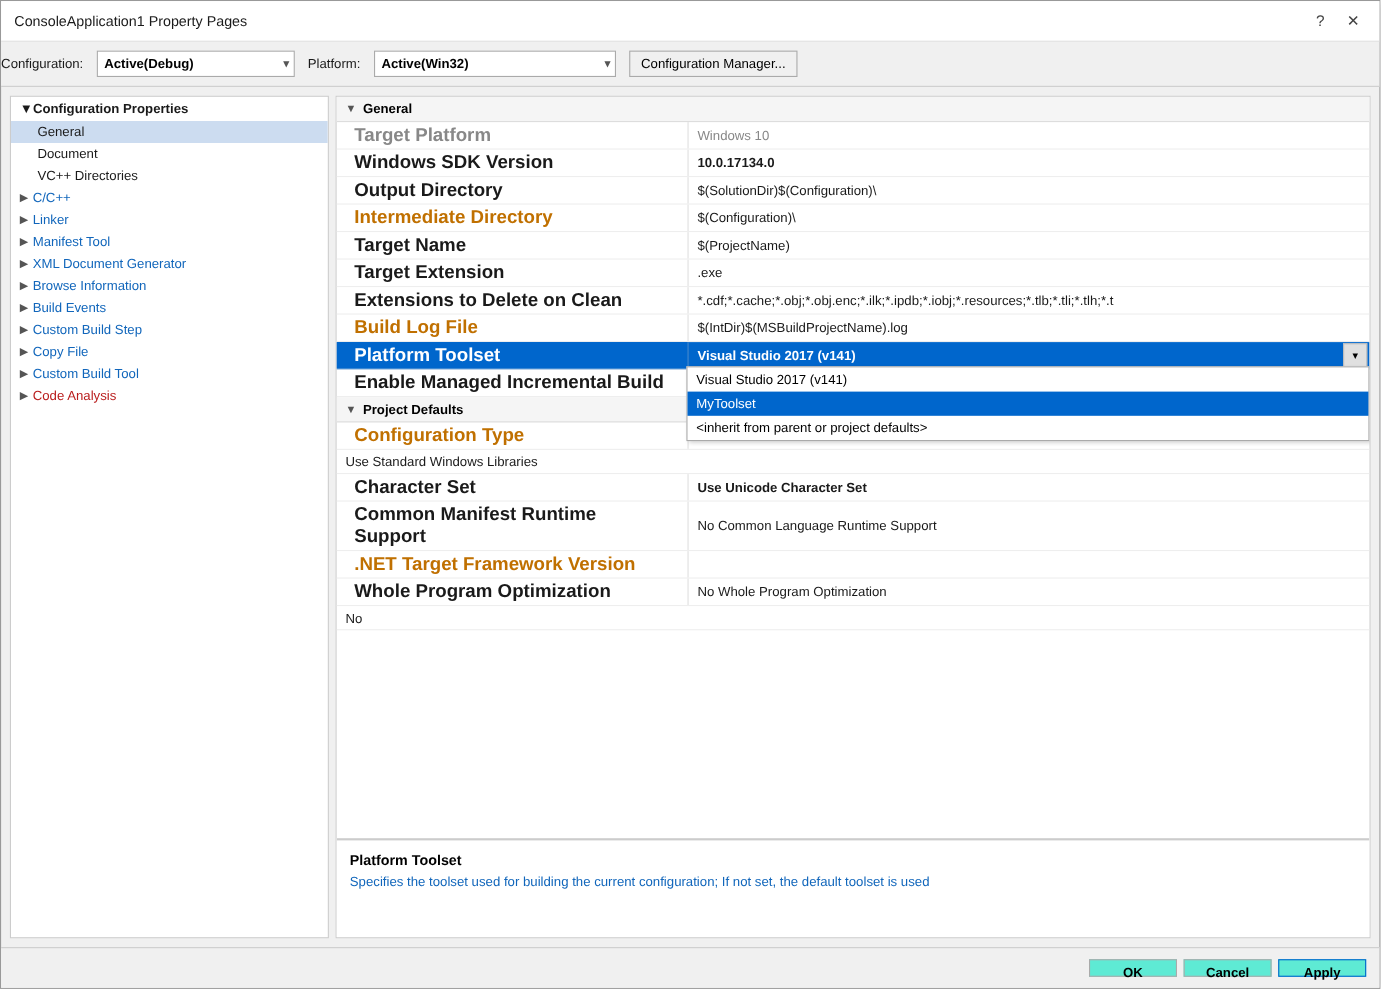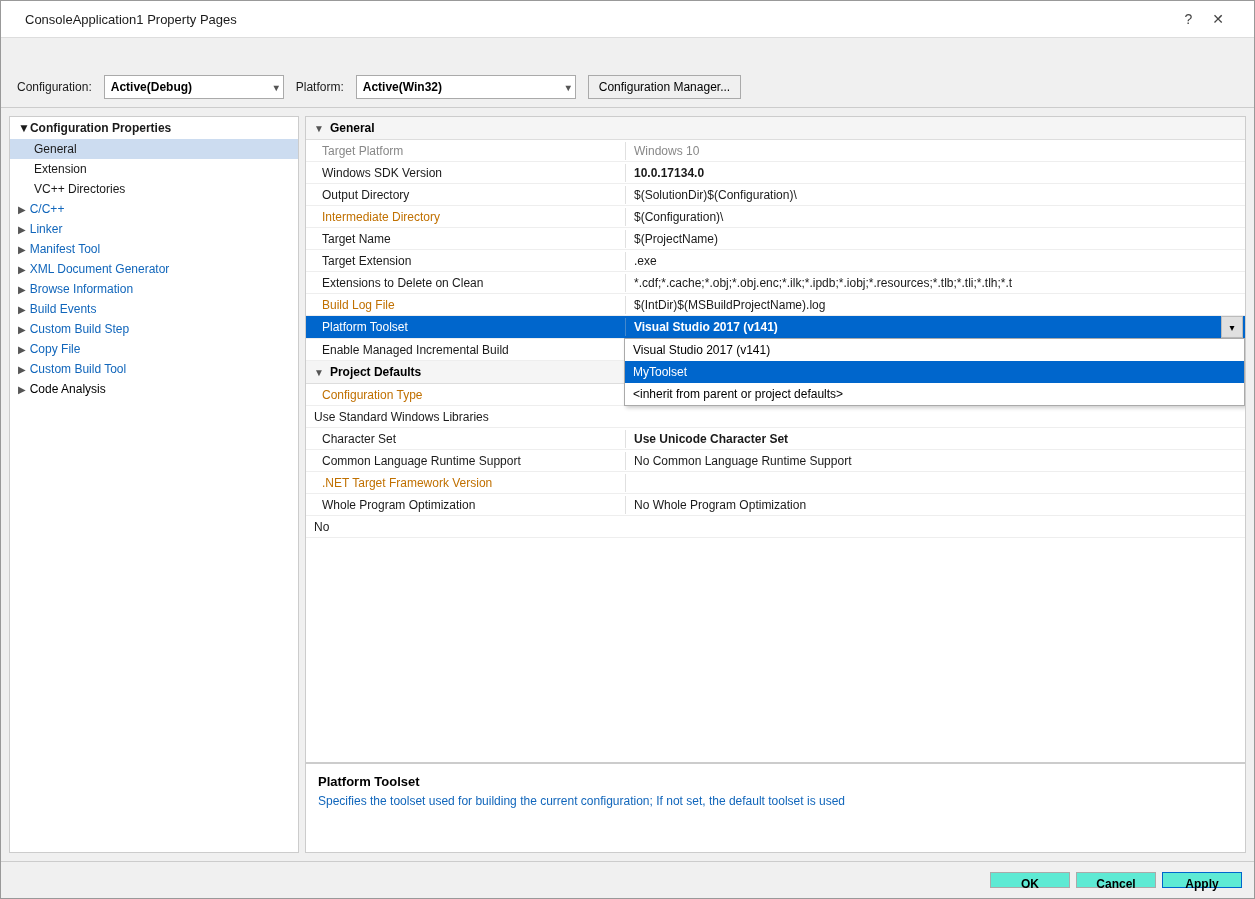--- a/index.html
+++ b/index.html
@@ -16,21 +16,21 @@
       width: 1255px;
       height: 899px;
       background: #f0f0f0;
       border: 1px solid #999;
       box-shadow: 2px 2px 8px rgba(0,0,0,0.3);
       display: flex;
       flex-direction: column;
     }
     .title-bar {
       background: #fff;
-      padding: 8px 24px;
+      padding: 8px 12px;
       display: flex;
       align-items: center;
       justify-content: space-between;
       border-bottom: 1px solid #ddd;
     }
     .title-bar-left {
       font-size: 13px;
       color: #1a1a1a;
     }
     .title-bar-right {
@@ -41,26 +41,25 @@
     .title-btn {
       background: none;
       border: none;
       cursor: pointer;
       font-size: 14px;
       color: #444;
       padding: 2px 6px;
     }
     .toolbar {
       background: #f0f0f0;
-      padding: 8px 16px;
+      padding: 8px 0;
       display: flex;
       align-items: center;
       gap: 12px;
       border-bottom: 1px solid #ccc;
-      margin-top: 29px;
     }
     .toolbar-label {
       font-size: 12px;
       color: #1a1a1a;
     }
     .dropdown {
       border: 1px solid #aaa;
       background: #fff;
       padding: 3px 20px 3px 6px;
       font-size: 12px;
@@ -153,22 +152,23 @@
       display: flex;
       align-items: center;
       border-bottom: 1px solid #eee;
       min-height: 22px;
     }
     .prop-name {
       width: 320px;
       min-width: 320px;
       padding: 2px 14px 2px 16px;
       color: #1a1a1a;
-      font-size: 12px;
+      font-size: 17px;
       border-right: 1px solid #e0e0e0;
+      font-weight: bold;
     }
     .prop-name.orange { color: #c07000; }
     .prop-value {
       padding: 2px 8px;
       font-size: 12px;
       color: #1a1a1a;
       flex: 1;
       overflow: hidden;
       text-overflow: ellipsis;
       white-space: nowrap;
@@ -284,21 +284,21 @@
       <div class="sidebar-section-header">
         <span class="arrow">▼</span>
         <span>Configuration Properties</span>
       </div>
 
       <div class="sidebar-item active-item">
         <span class="indent1">General</span>
       </div>
 
       <div class="sidebar-item">
-        <span class="indent1">Extension</span>
+        <span class="indent1">Document</span>
       </div>
 
       <div class="sidebar-item">
         <span class="indent1">VC++ Directories</span>
       </div>
 
       <div class="sidebar-item">
         <span class="arrow">▶</span>
         <span style="color:#1166bb">C/C++</span>
       </div>
@@ -338,21 +338,21 @@
         <span style="color:#1166bb">Copy File</span>
       </div>
 
       <div class="sidebar-item">
         <span class="arrow">▶</span>
         <span style="color:#1166bb">Custom Build Tool</span>
       </div>
 
       <div class="sidebar-item">
         <span class="arrow">▶</span>
-        <span style="color:#000000">Code Analysis</span>
+        <span style="color:#b91c1c">Code Analysis</span>
       </div>
     </div>
 
     <div class="right-panel">
       <div class="properties-area">
 
         <div class="section-header">
           <span class="collapse-arrow">▼</span>
           <span>General</span>
         </div>
@@ -429,21 +429,21 @@
         <div class="prop-row">
           <div class="prop-value">Use Standard Windows Libraries</div>
         </div>
 
         <div class="prop-row">
           <div class="prop-name">Character Set</div>
           <div class="prop-value bold">Use Unicode Character Set</div>
         </div>
 
         <div class="prop-row">
-          <div class="prop-name">Common Language Runtime Support</div>
+          <div class="prop-name">Common Manifest Runtime Support</div>
           <div class="prop-value">No Common Language Runtime Support</div>
         </div>
 
         <div class="prop-row">
           <div class="prop-name orange">.NET Target Framework Version</div>
           <div class="prop-value"></div>
         </div>
 
         <div class="prop-row">
           <div class="prop-name">Whole Program Optimization</div>

